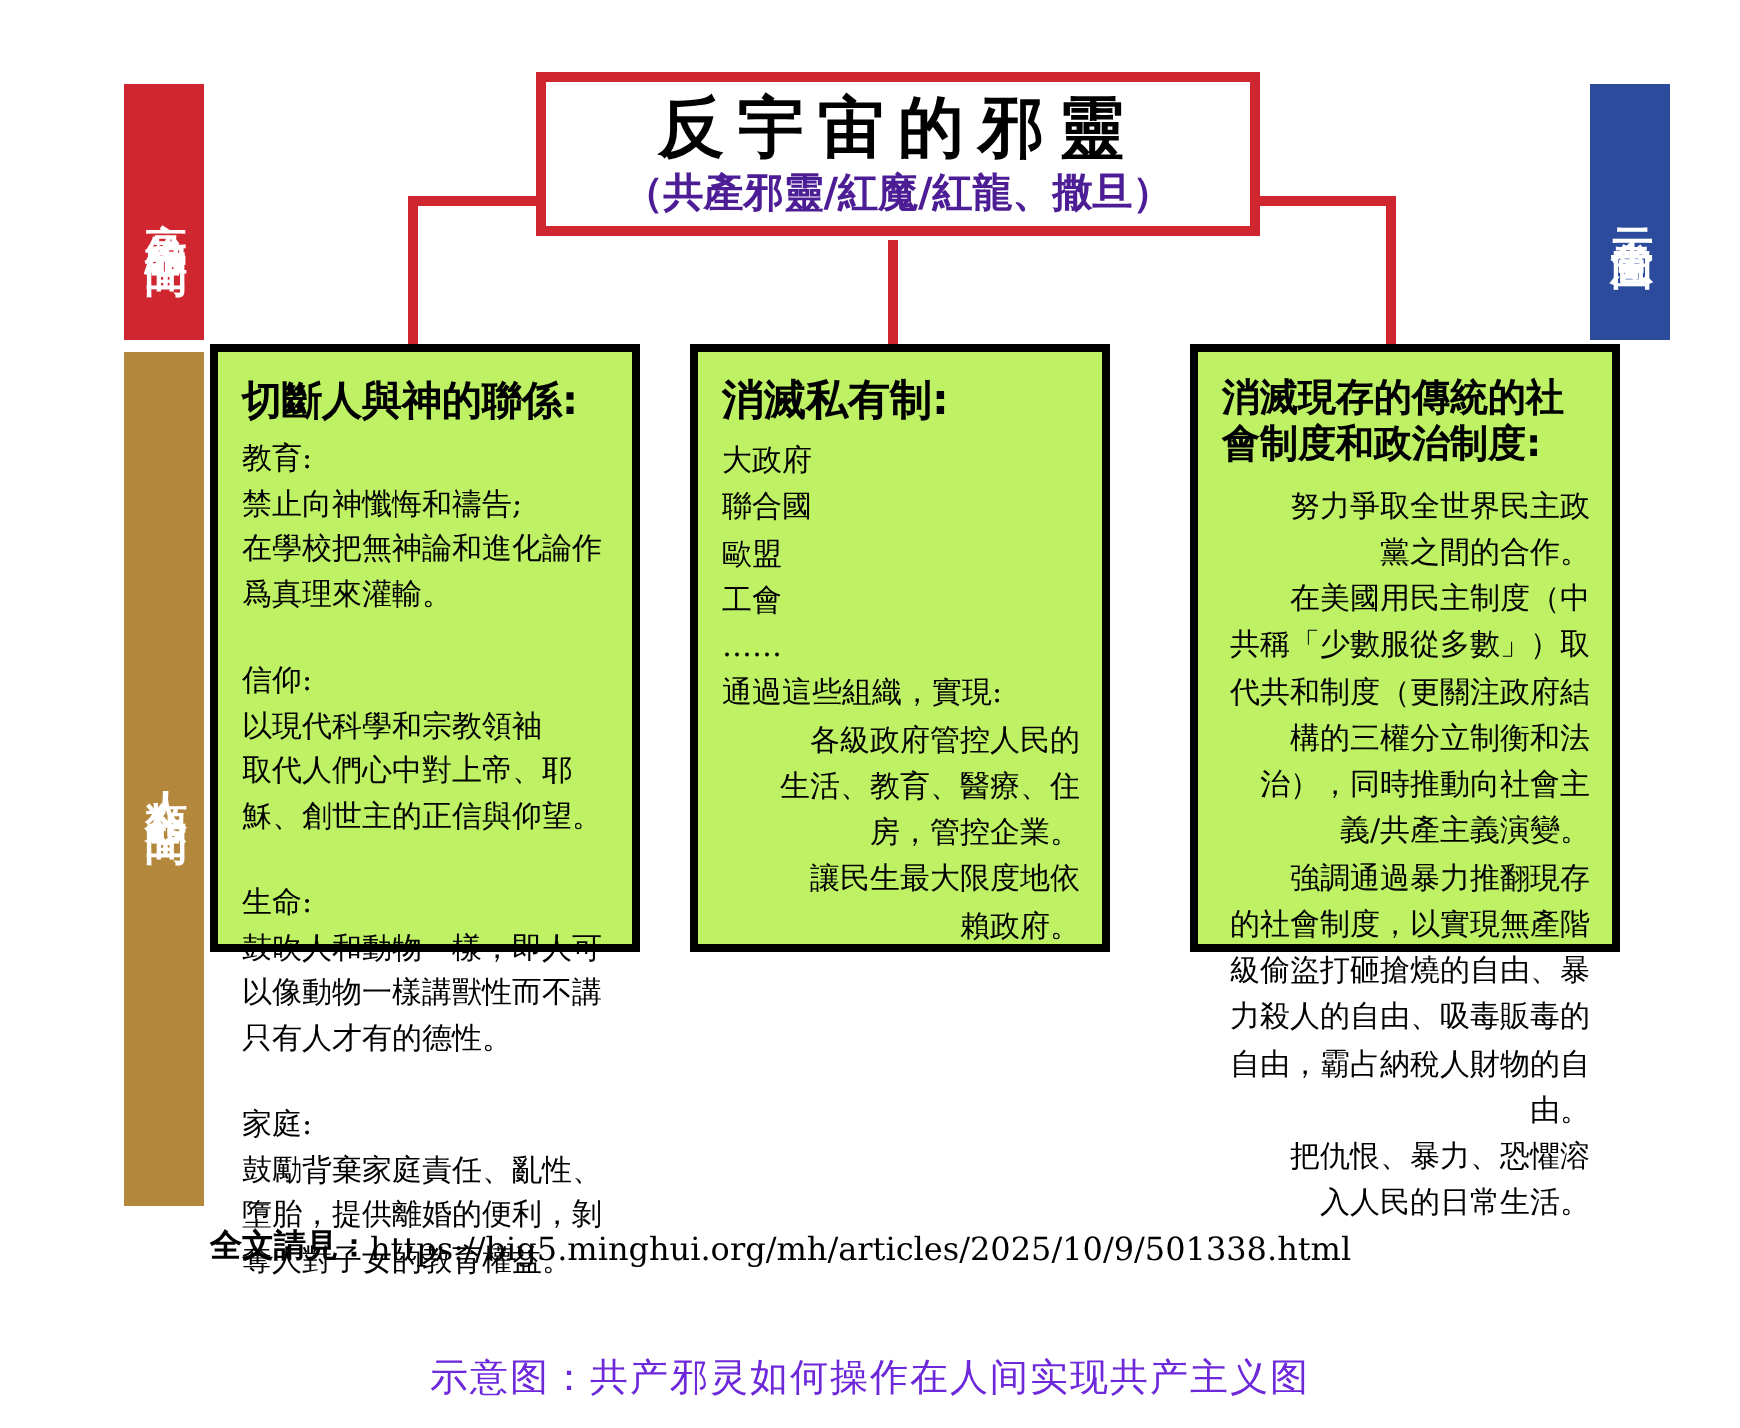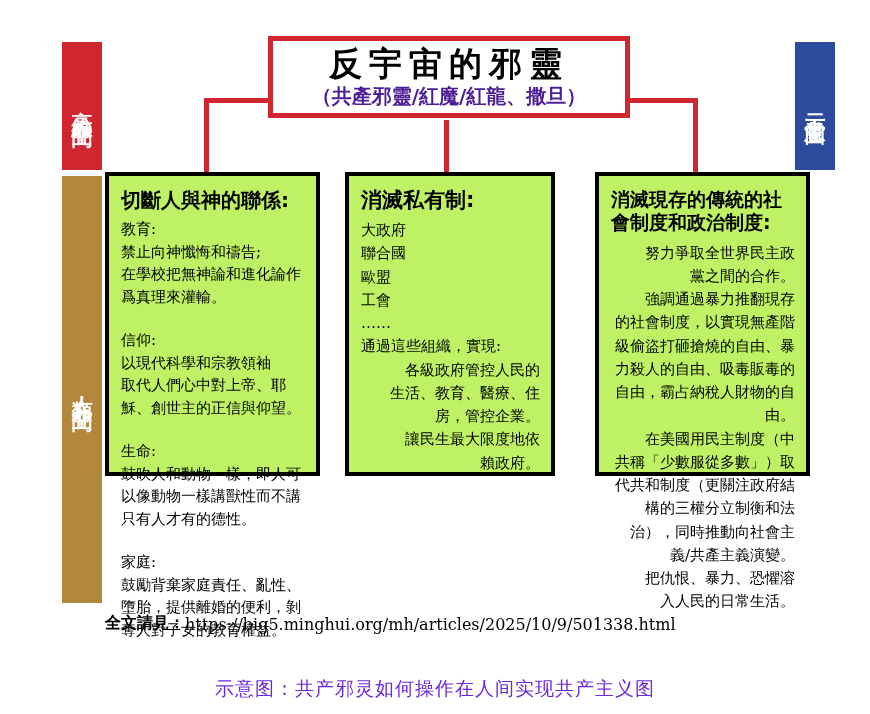--- a/index.html
+++ b/index.html
@@ -147,22 +147,22 @@
 工會
 ……
 通過這些組織，實現:</div>
     <div class="para">各級政府管控人民的生活、教育、醫療、住房，管控企業。</div>
     <div class="para">讓民生最大限度地依賴政府。</div>
   </div>
 
   <div class="cbox cbox3">
     <div class="cbox-heading">消滅現存的傳統的社會制度和政治制度:</div>
     <div class="para">努力爭取全世界民主政黨之間的合作。</div>
+    <div class="para">在美國用民主制度（中共稱「少數服從多數」）取代共和制度（更關注政府結構的三權分立制衡和法治），同時推動向社會主義/共產主義演變。</div>
     <div class="para">強調通過暴力推翻現存的社會制度，以實現無產階級偷盜打砸搶燒的自由、暴力殺人的自由、吸毒販毒的自由，霸占納稅人財物的自由。</div>
-    <div class="para">在美國用民主制度（中共稱「少數服從多數」）取代共和制度（更關注政府結構的三權分立制衡和法治），同時推動向社會主義/共產主義演變。</div>
     <div class="para">把仇恨、暴力、恐懼溶入人民的日常生活。</div>
   </div>
 
   <div class="footer-line">
     <span class="footer-label">全文請見：</span>
     <span class="footer-url">https://big5.minghui.org/mh/articles/2025/10/9/501338.html</span>
   </div>
 
   <div class="caption">示意图：共产邪灵如何操作在人间实现共产主义图</div>
 

